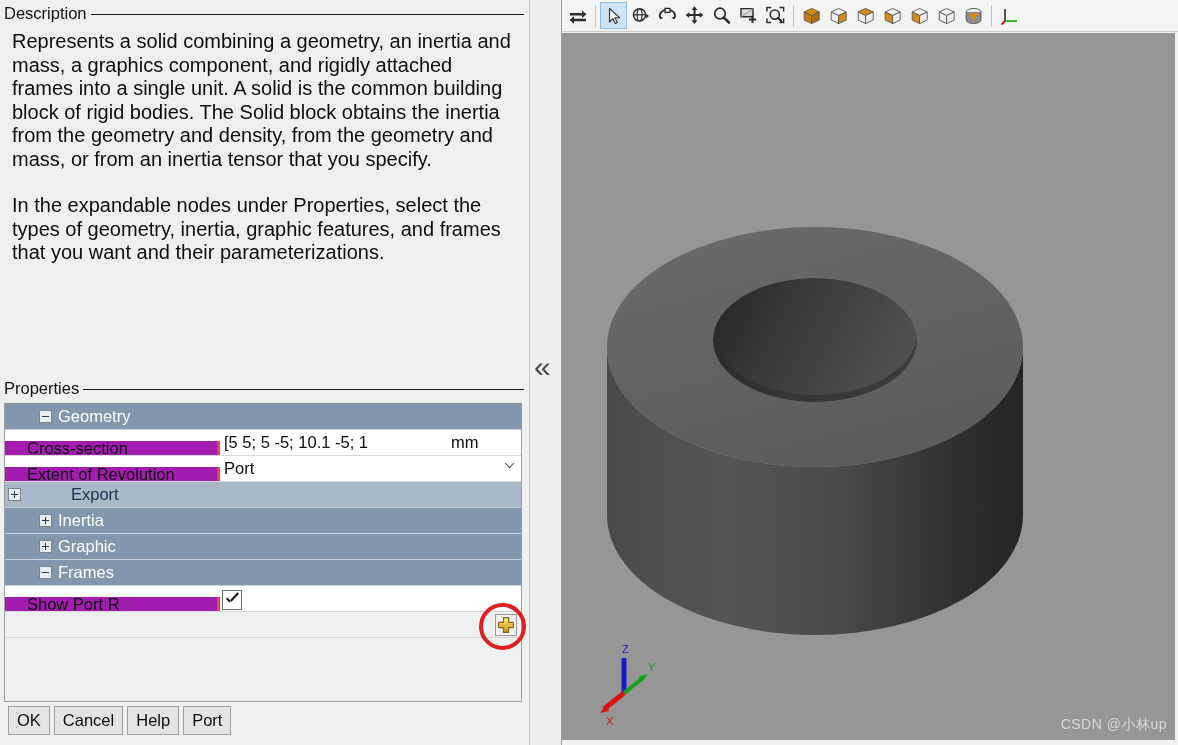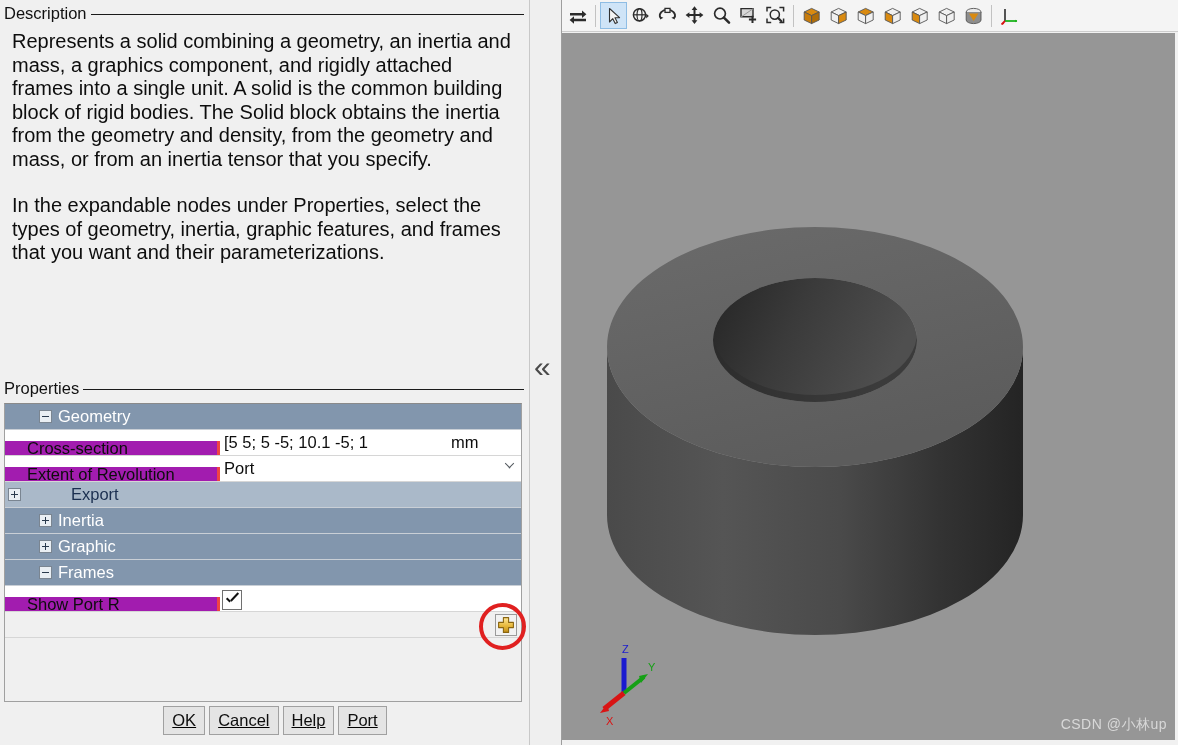--- a/index.html
+++ b/index.html
@@ -238,27 +238,26 @@
     width: 47px; height: 47px;
     border: 4px solid #e02020;
     border-radius: 50%;
     pointer-events: none;
     z-index: 5;
   }
 
   
   #btn-row {
     position: absolute;
-    left: 12px; top: 706px;
+    left: 4px; top: 706px;
     width: 526px;
     display: flex;
-    justify-content: center;
+    justify-content: flex-start;
     gap: 0;
     padding-right: 4px;
-    text-decoration: underline;
   }
   .dlg-btn {
     height: 29px;
     min-width: 36px;
     padding: 0 8px;
     margin-left: 4px;
     font-size: 16.5px;
     font-family: "Liberation Sans", sans-serif;
     color: #0d0d0d;
     background: #e4e4e4;

